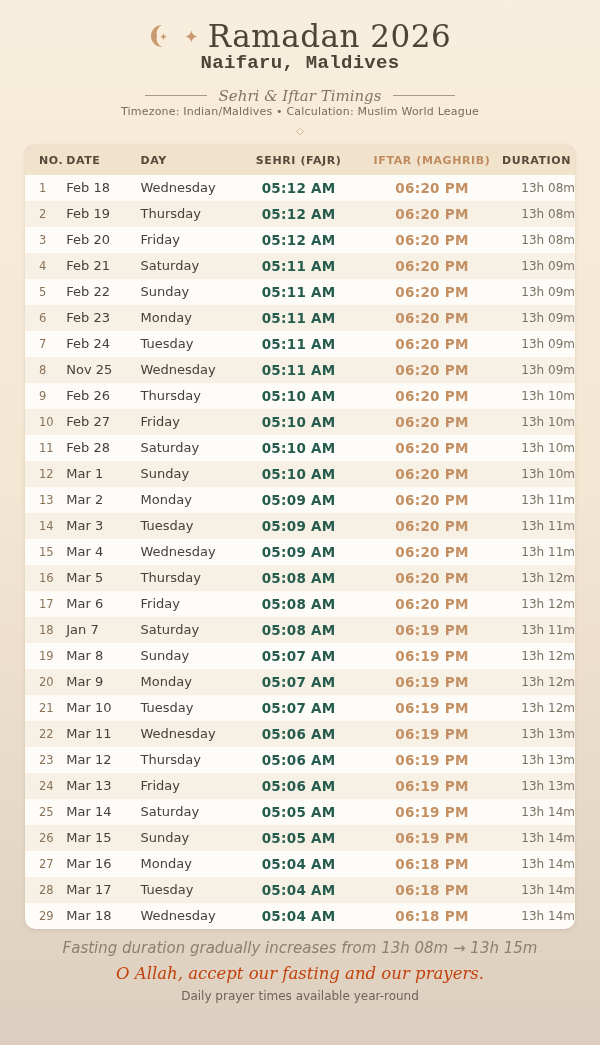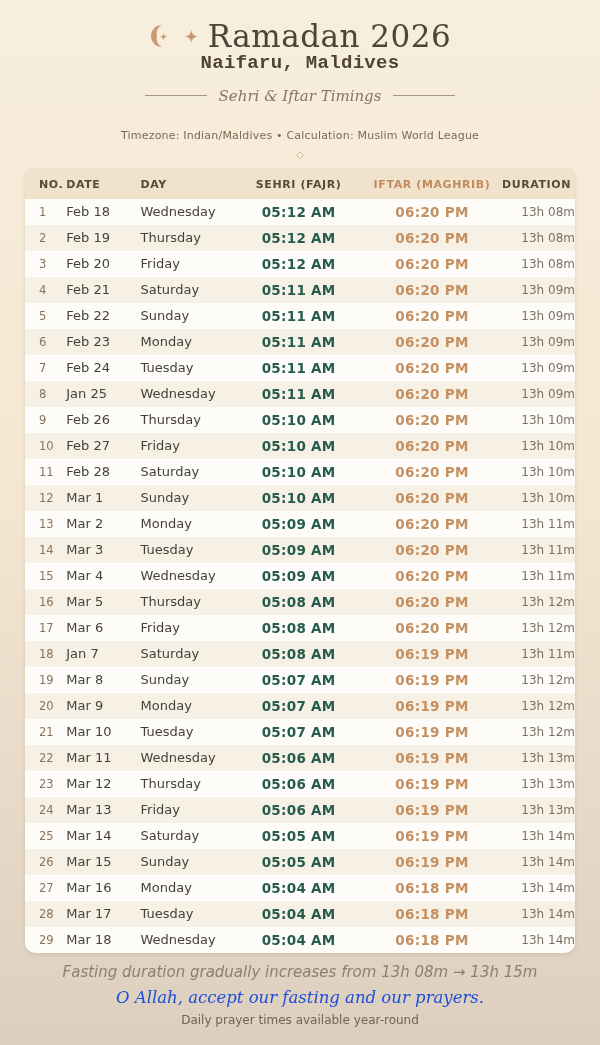--- a/index.html
+++ b/index.html
@@ -22,21 +22,21 @@
     font-family:Liberation Mono, monospace;font-weight:bold;font-size:19px;
     color:#4e4337;margin-top:-1px;letter-spacing:.3px;
   }
   .subtitle-row{
     display:flex;align-items:center;justify-content:center;gap:12px;margin-top:13px;
   }
   .subtitle-line{width:62px;height:1px;background:#ab9880;}
   .subtitle{
     font-family:"DejaVu Serif",serif;font-style:italic;font-size:15px;color:#857460;
   }
-  .meta{font-size:11px;color:#7c6b53;margin-top:24px;letter-spacing:.2px;}
+  .meta{font-size:11px;color:#7c6b53;margin-top:0;letter-spacing:.2px;}
   .diamond{font-size:10px;color:#c9ad8c;margin-top:8px;line-height:1;}
 
   .card{
     margin:9px 25px 0 25px;border-radius:10px;overflow:hidden;
     background:#f9a8d4;box-shadow:0 1px 4px rgba(120,95,65,.18);
   }
   table{width:100%;border-collapse:collapse;table-layout:fixed;}
   thead th{
     background:#f1e2cc;color:#564a3b;font-size:11px;font-weight:bold;
     letter-spacing:.6px;padding:9px 0 8px 0;text-align:left;
@@ -48,21 +48,21 @@
   tbody tr{height:24px;}
   tbody tr:nth-child(odd){background:#fdfcf9;}
   tbody tr:nth-child(even){background:#f6f0e5;}
   td.no{color:#8a7358;font-size:11.5px;padding-left:14px;}
   td.sehri{color:#265c4e;font-weight:bold;text-align:center;font-size:13.5px;letter-spacing:.3px;}
   td.iftar{color:#c48f62;font-weight:bold;text-align:center;font-size:13.5px;letter-spacing:.3px;}
   td.duration{color:#7b7163;text-align:right;font-size:12px;}
 
   .footer{text-align:center;}
   .duration-note{font-style:italic;font-size:15px;color:#8b8171;margin-top:10px;}
-  .dua{font-family:"DejaVu Serif",serif;font-style:italic;font-size:16.5px;color:#1d4ed8;margin-top:7px;}
+  .dua{font-family:"DejaVu Serif",serif;font-style:italic;font-size:16.5px;color:#c2410c;margin-top:7px;}
   .availability{font-size:12px;color:#6e6456;margin-top:6px;}
 </style>
 </head>
 <body>
 
 <div class="header">
   <div class="title-row">
     <svg class="crescent-svg" viewBox="0 0 26 26">
       <path d="M13,2 A11,11 0 1,0 13,24 A9,9 0 0,1 8,13 A9,9 0 0,1 13,2 Z" fill="#c89a6f"></path>
       <path d="M14.5,10.5 l1,2.2 2.2,1 -2.2,1 -1,2.2 -1,-2.2 -2.2,-1 2.2,-1 Z" fill="#c89a6f"></path>
@@ -152,21 +152,21 @@
         <tr>
     <td class="no">7</td>
     <td class="date">Feb 24</td>
     <td class="day">Tuesday</td>
     <td class="sehri">05:11 AM</td>
     <td class="iftar">06:20 PM</td>
     <td class="duration">13h 09m</td>
   </tr>
         <tr>
     <td class="no">8</td>
-    <td class="date">Jan 25</td>
+    <td class="date">Nov 25</td>
     <td class="day">Wednesday</td>
     <td class="sehri">05:11 AM</td>
     <td class="iftar">06:20 PM</td>
     <td class="duration">13h 09m</td>
   </tr>
         <tr>
     <td class="no">9</td>
     <td class="date">Feb 26</td>
     <td class="day">Thursday</td>
     <td class="sehri">05:10 AM</td>

